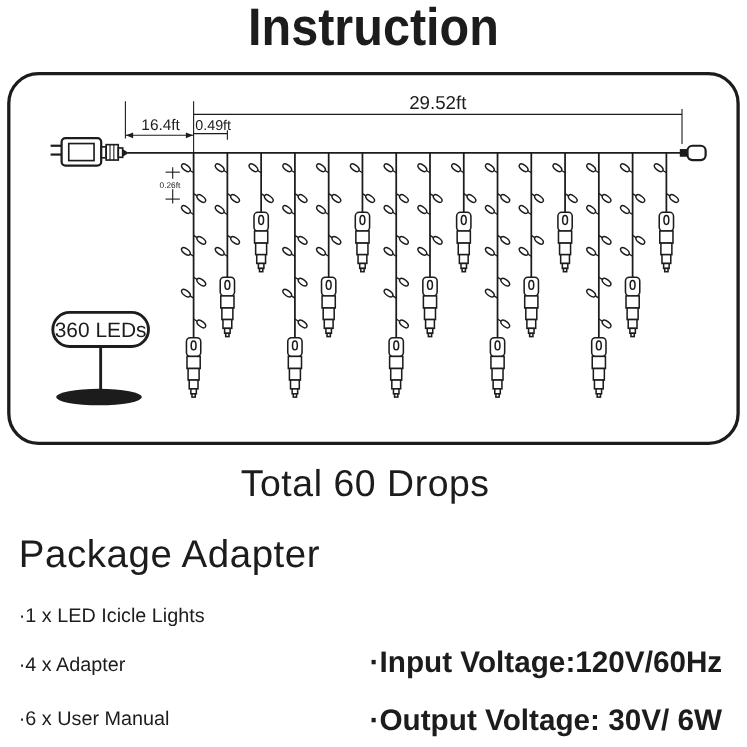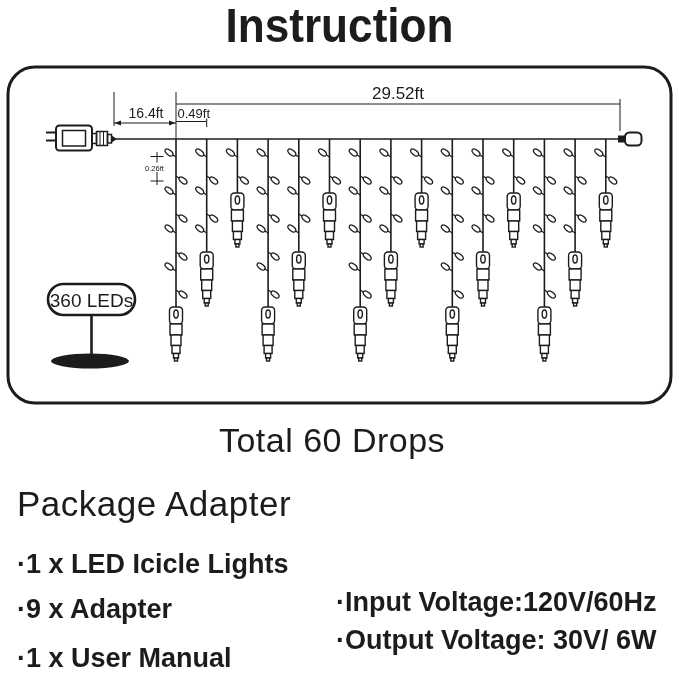--- a/index.html
+++ b/index.html
@@ -15,27 +15,27 @@
     transform:scaleX(0.92);transform-origin:center top;
     white-space:nowrap;
   }
   #total-drops{
     top:421px;left:0;width:664px;text-align:center;
     font-size:34px;font-weight:400;letter-spacing:0.5px;
   }
   #package-heading{
     top:484px;left:17px;font-size:35px;font-weight:400;letter-spacing:0.5px;
   }
-  .pkg-item{left:17px;font-size:27px;font-weight:700;white-space:nowrap;}
+  .pkg-item{left:17px;font-size:18px;font-weight:400;white-space:nowrap;}
   #pkg-0{top:549px;}
   #pkg-1{top:594px;}
   #pkg-2{top:643px;}
   .spec-line{left:336px;font-size:27px;font-weight:700;white-space:nowrap;}
   #spec-input{top:587px;}
-  #spec-output{top:625px;}
+  #spec-output{top:640px;}
 
   
   svg{position:absolute;top:0;left:0;}
   .ln{stroke:#1c1c1c;fill:none;}
   .box{stroke-width:3;}
   .w2{stroke-width:2;}
   .w15{stroke-width:1.5;}
   .w1{stroke-width:1;}
   .wire{stroke:#1c1c1c;stroke-width:1.6;fill:none;}
   .stem{stroke:#1c1c1c;stroke-width:1.2;fill:none;}
@@ -415,17 +415,17 @@
         <rect x="603.3" y="239.5" width="5" height="4.5" class="seg"></rect>
         <rect x="604.3" y="244" width="3" height="3" class="seg"></rect>
       </g>
     </g>
 </svg>
 
 <div id="total-drops" class="abs">Total 60 Drops</div>
 <div id="package-heading" class="abs">Package Adapter</div>
 
 <div id="pkg-0" class="abs pkg-item">·1 x LED Icicle Lights</div>
-<div id="pkg-1" class="abs pkg-item">·9 x Adapter</div>
-<div id="pkg-2" class="abs pkg-item">·1 x User Manual</div>
+<div id="pkg-1" class="abs pkg-item">·4 x Adapter</div>
+<div id="pkg-2" class="abs pkg-item">·6 x User Manual</div>
 
 <div id="spec-input" class="abs spec-line">·Input Voltage:120V/60Hz</div>
 <div id="spec-output" class="abs spec-line">·Output Voltage: 30V/ 6W</div>
 
 </body></html>

